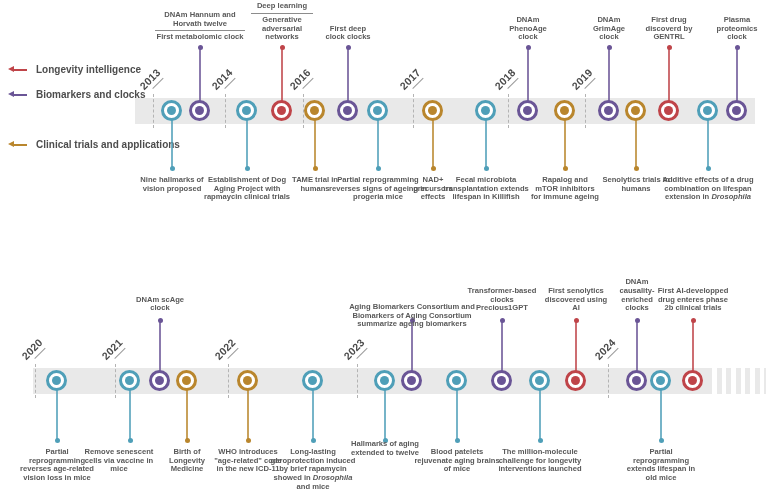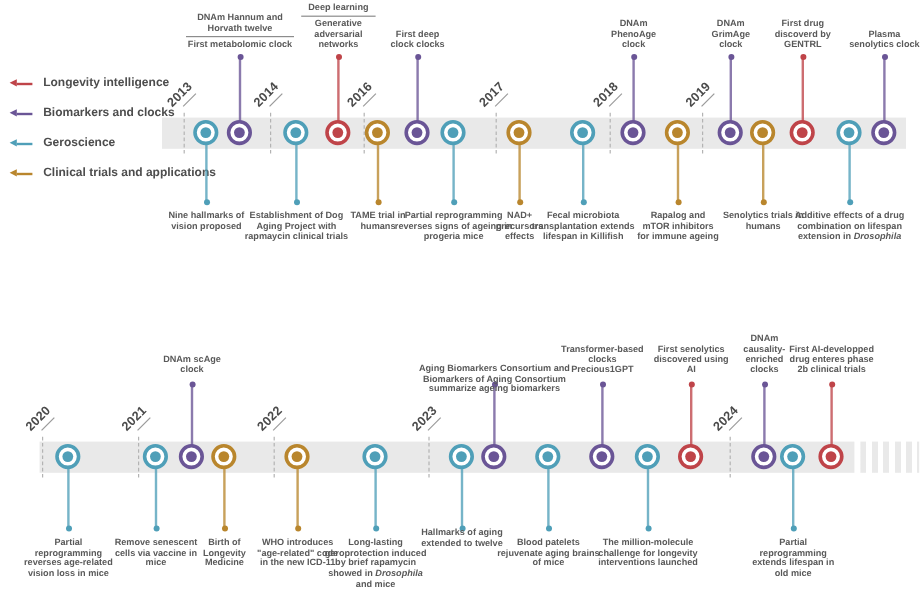--- a/index.html
+++ b/index.html
@@ -33,24 +33,20 @@
 
 <div id="fig">
     <div class="lg-item" style="top: 64px;">
       <div class="lg-arrow" style="--c: #bf4449;"></div>
       <div class="lg-text">Longevity intelligence</div>
     </div>
     <div class="lg-item" style="top: 89px;">
       <div class="lg-arrow" style="--c: #6a5596;"></div>
       <div class="lg-text">Biomarkers and clocks</div>
     </div>
-    <div class="lg-item" style="top: 114px;">
-      <div class="lg-arrow" style="--c: #4f9fb8;"></div>
-      <div class="lg-text">Geroscience</div>
-    </div>
     <div class="lg-item" style="top: 139px;">
       <div class="lg-arrow" style="--c: #b9862d;"></div>
       <div class="lg-text">Clinical trials and applications</div>
     </div>
     <div class="band" style="left: 135px; top: 98px; width: 620px; background: rgb(233, 233, 233);"></div>
     <div class="year-dash" style="left: 153px; top: 94px; height: 34px;"></div>
     <div class="year-diag" style="left: 153px; top: 88px;"></div>
     <div class="year-label" style="left: 130px; top: 73px;">2013</div>
     <div class="year-dash" style="left: 225px; top: 94px; height: 34px;"></div>
     <div class="year-diag" style="left: 225px; top: 88px;"></div>
@@ -190,21 +186,21 @@
     </div>
     <div class="ev-label" style="width: 106px; left: 655px; top: 176px;">
       <div class="ev-line">Additive effects of a drug combination on lifespan extension in <i>Drosophila</i></div>
     </div>
     <div class="stem" style="left: 736.2px; top: 47px; height: 64px; background: rgb(106, 85, 150);"></div>
     <div class="stem-dot" style="left: 734.5px; top: 44.5px; background: rgb(106, 85, 150);"></div>
     <div class="marker" style="left: 726.3px; top: 100.3px; border-color: rgb(106, 85, 150);">
       <div class="marker-dot" style="background: rgb(106, 85, 150);"></div>
     </div>
     <div class="ev-label" style="width: 60px; left: 707px; bottom: 459px;">
-      <div class="ev-line">Plasma senolytics clock</div>
+      <div class="ev-line">Plasma proteomics clock</div>
     </div>
     <div class="band" style="left: 33px; top: 368px; width: 679px; background: rgb(233, 233, 233);"></div>
     <div class="hatch" style="left: 717px; top: 368px; width: 49px; background: repeating-linear-gradient(90deg, rgb(233, 233, 233) 0px, rgb(233, 233, 233) 5px, rgb(255, 255, 255) 5px, rgb(255, 255, 255) 9.5px);"></div>
     <div class="year-dash" style="left: 35px; top: 364px; height: 34px;"></div>
     <div class="year-diag" style="left: 35px; top: 358px;"></div>
     <div class="year-label" style="left: 12px; top: 343px;">2020</div>
     <div class="year-dash" style="left: 115px; top: 364px; height: 34px;"></div>
     <div class="year-diag" style="left: 115px; top: 358px;"></div>
     <div class="year-label" style="left: 92px; top: 343px;">2021</div>
     <div class="year-dash" style="left: 228px; top: 364px; height: 34px;"></div>
@@ -222,21 +218,21 @@
       <div class="marker-dot" style="background: rgb(79, 159, 184);"></div>
     </div>
     <div class="ev-label" style="width: 80px; left: 17px; top: 448px;">
       <div class="ev-line">Partial reprogramming reverses age-related vision loss in mice</div>
     </div>
     <div class="stem" style="left: 129.2px; top: 381px; height: 59px; background: rgb(79, 159, 184);"></div>
     <div class="stem-dot" style="left: 127.5px; top: 437.5px; background: rgb(79, 159, 184);"></div>
     <div class="marker" style="left: 119.3px; top: 370.3px; border-color: rgb(79, 159, 184);">
       <div class="marker-dot" style="background: rgb(79, 159, 184);"></div>
     </div>
-    <div class="ev-label" style="width: 72px; left: 94px; top: 448px;">
+    <div class="ev-label" style="width: 72px; left: 83px; top: 448px;">
       <div class="ev-line">Remove senescent cells via vaccine in mice</div>
     </div>
     <div class="stem" style="left: 159.2px; top: 320px; height: 61px; background: rgb(106, 85, 150);"></div>
     <div class="stem-dot" style="left: 157.5px; top: 317.5px; background: rgb(106, 85, 150);"></div>
     <div class="marker" style="left: 149.3px; top: 370.3px; border-color: rgb(106, 85, 150);">
       <div class="marker-dot" style="background: rgb(106, 85, 150);"></div>
     </div>
     <div class="ev-label" style="width: 64px; left: 128px; bottom: 188px;">
       <div class="ev-line">DNAm scAge clock</div>
     </div>

